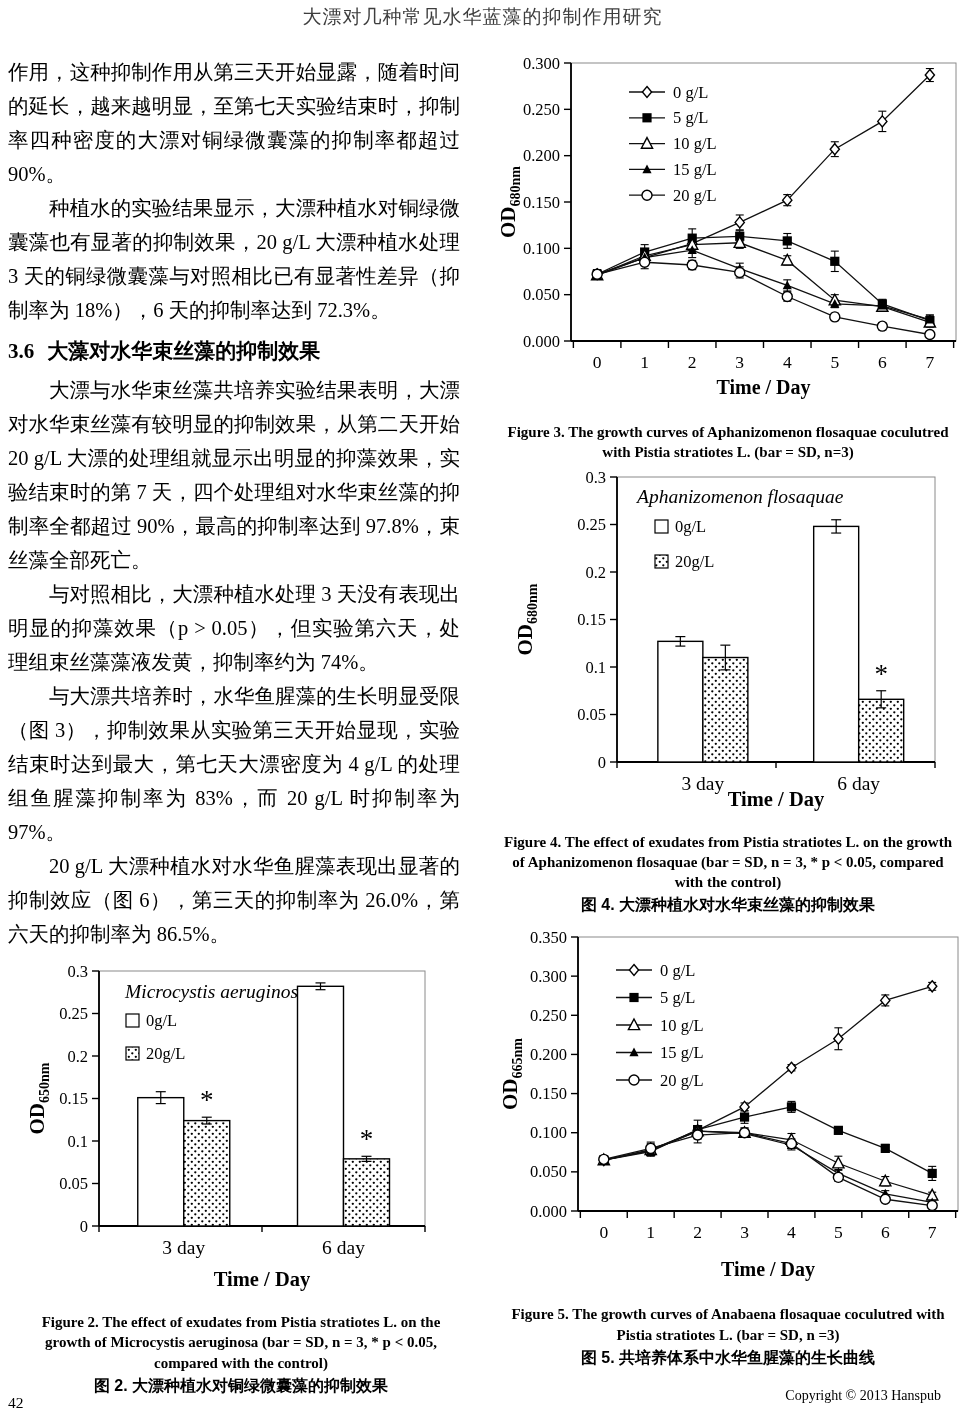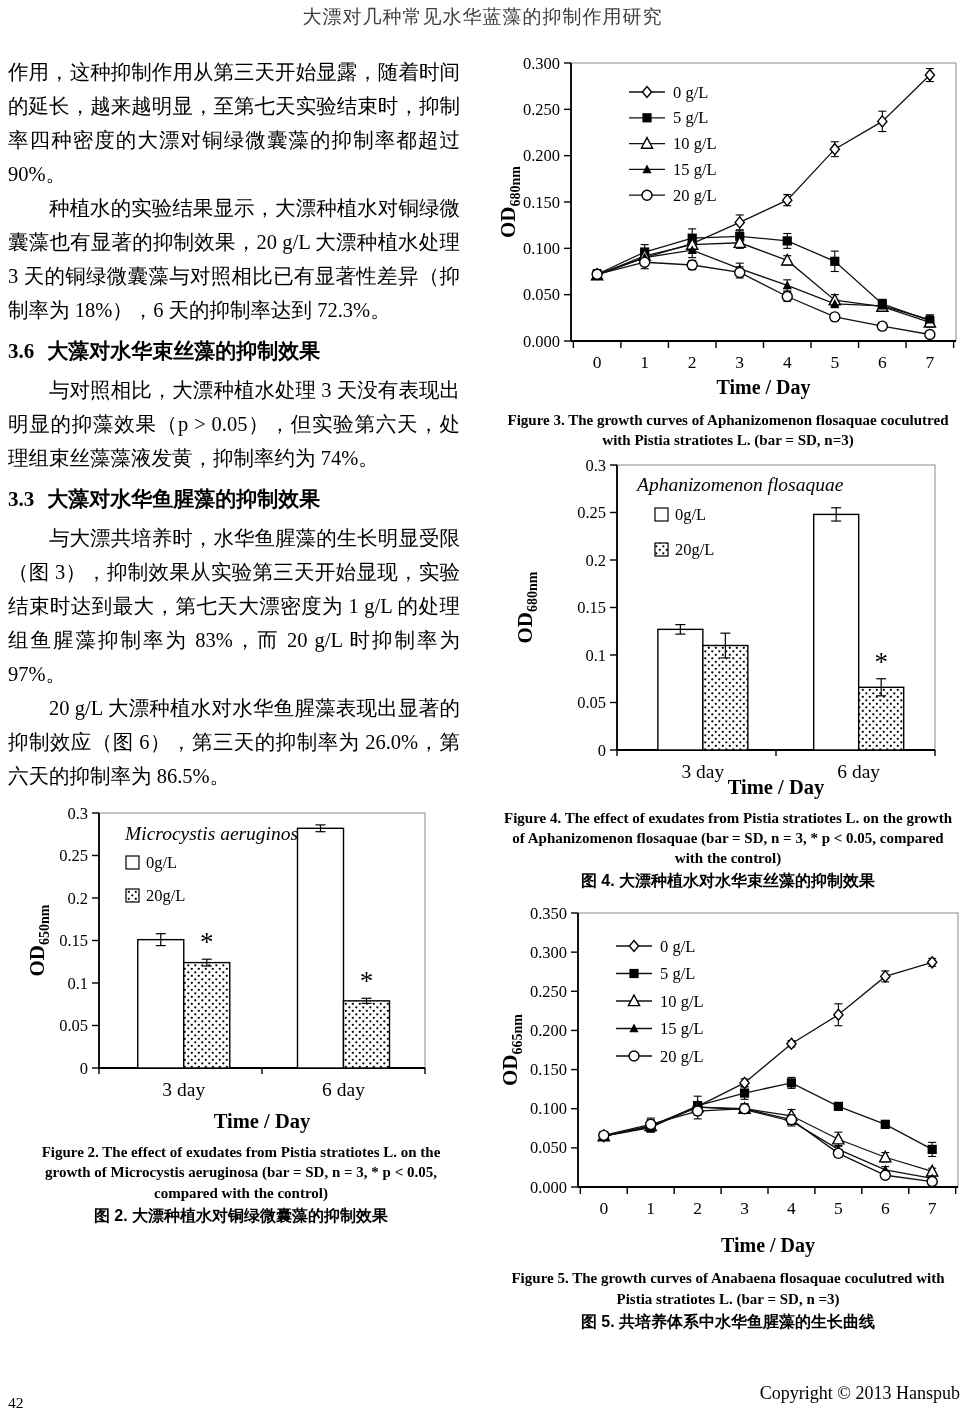--- a/index.html
+++ b/index.html
@@ -10,44 +10,44 @@
   .col-left{position:absolute;left:8px;top:55px;width:452px;}
   .col-right{position:absolute;left:492px;top:50px;width:472px;}
   p.para{margin:0;font-size:20.5px;line-height:34px;text-align:justify;
          text-justify:inter-ideograph;}
   p.ind{text-indent:2em;font-family:Liberation Serif, serif;}
   h3.sec{margin:12px 0 10px 0;font-size:21px;line-height:24px;font-weight:bold;
          font-family:"Liberation Sans","DejaVu Sans",sans-serif;}
   h3.sec .secnum{font-family:"Liberation Serif","DejaVu Serif",serif;margin-right:13px;}
   .figure{text-align:center;}
   .fig2-wrap{margin-top:6px;margin-left:14px;}
-  .cap{margin-top:8px;padding:0 6px;}
+  .cap{margin-top:20px;padding:0 6px;}
   .cap-en{font-size:15px;font-weight:bold;line-height:1.35;}
   .cap-zh{font-size:16px;font-weight:bold;margin-top:3px;
           font-family:"Liberation Sans","DejaVu Sans",sans-serif;}
   .footer-page{position:absolute;left:8px;bottom:2px;font-size:15.5px;}
-  .footer-copy{position:absolute;right:5px;bottom:10px;font-size:18px;}
+  .footer-copy{position:absolute;right:24px;bottom:10px;font-size:14px;}
   svg{display:block;margin:0 auto;}
   svg text{font-family:"Liberation Serif","DejaVu Serif",serif;fill:#000;}
   .mt6{margin-top:6px;} .mt8{margin-top:8px;}
 </style>
 </head>
 <body>
 
 <div class="page">
 
   <div class="header">大漂对几种常见水华蓝藻的抑制作用研究</div>
 
   <div class="col-left">
     <p class="para">作用，这种抑制作用从第三天开始显露，随着时间的延长，越来越明显，至第七天实验结束时，抑制率四种密度的大漂对铜绿微囊藻的抑制率都超过 90%。</p>
     <p class="para ind">种植水的实验结果显示，大漂种植水对铜绿微囊藻也有显著的抑制效果，20 g/L 大漂种植水处理 3 天的铜绿微囊藻与对照相比已有显著性差异（抑制率为 18%），6 天的抑制率达到 72.3%。</p>
     <h3 class="sec"><span class="secnum">3.6</span><span>大藻对水华束丝藻的抑制效果</span></h3>
+    <p class="para ind">大漂与水华束丝藻共培养实验结果表明，大漂对水华束丝藻有较明显的抑制效果，从第二天开始 20 g/L 大漂的处理组就显示出明显的抑藻效果，实验结束时的第 7 天，四个处理组对水华束丝藻的抑制率全都超过 90%，最高的抑制率达到 97.8%，束丝藻全部死亡。</p>
     <p class="para ind">与对照相比，大漂种植水处理 3 天没有表现出明显的抑藻效果（p &gt; 0.05），但实验第六天，处理组束丝藻藻液发黄，抑制率约为 74%。</p>
-    <h3 class="sec"><span class="secnum">3.3</span><span>大藻对水华鱼腥藻的抑制效果</span></h3>
-    <p class="para ind">与大漂共培养时，水华鱼腥藻的生长明显受限（图 3），抑制效果从实验第三天开始显现，实验结束时达到最大，第七天大漂密度为 1 g/L 的处理组鱼腥藻抑制率为 83%，而 20 g/L 时抑制率为 97%。</p>
+    <p class="para ind">与大漂共培养时，水华鱼腥藻的生长明显受限（图 3），抑制效果从实验第三天开始显现，实验结束时达到最大，第七天大漂密度为 4 g/L 的处理组鱼腥藻抑制率为 83%，而 20 g/L 时抑制率为 97%。</p>
     <p class="para ind">20 g/L 大漂种植水对水华鱼腥藻表现出显著的抑制效应（图 6），第三天的抑制率为 26.0%，第六天的抑制率为 86.5%。</p>
 
     <div class="figure fig2-wrap">
       <svg width="440" height="335">
           <defs>
             <pattern id="figure2_dots" width="7" height="7" patternUnits="userSpaceOnUse">
               <rect x="0" y="0" width="7" height="7" fill="#fff"></rect>
               <circle cx="1.8" cy="1.8" r="1.15" fill="#000"></circle>
               <circle cx="5.3" cy="5.3" r="1.15" fill="#000"></circle>
             </pattern>

